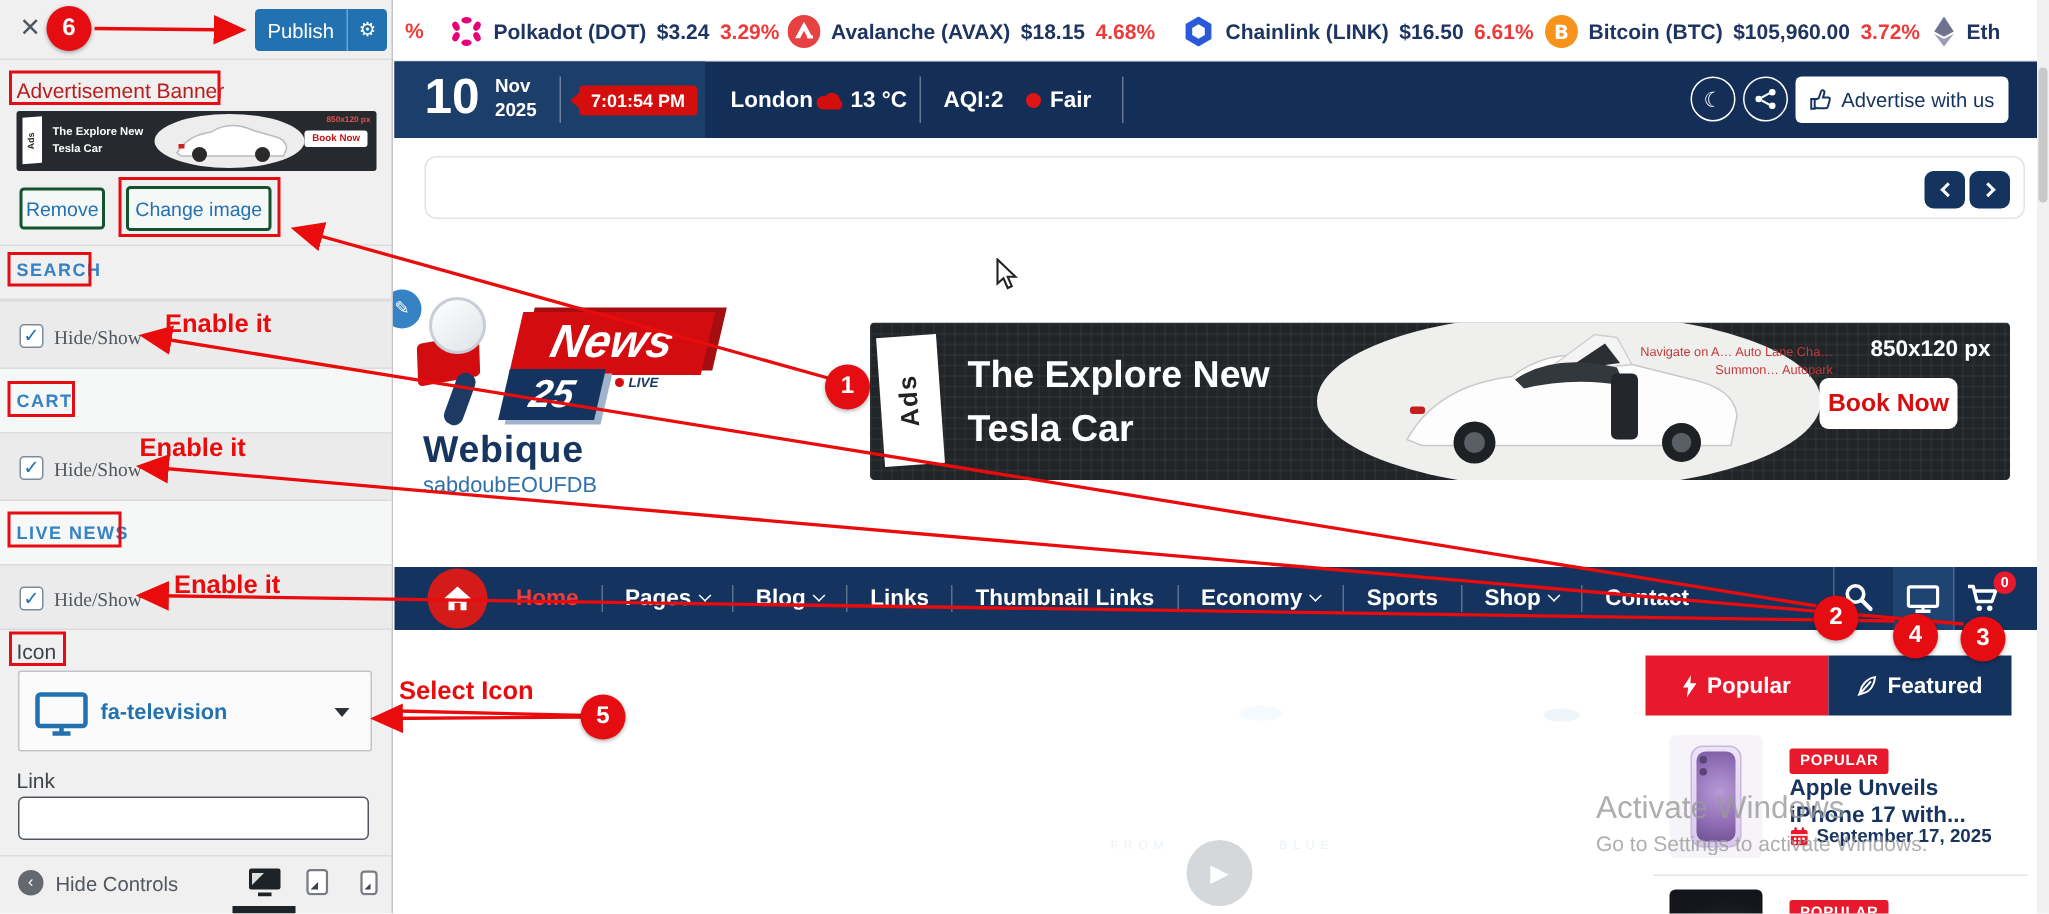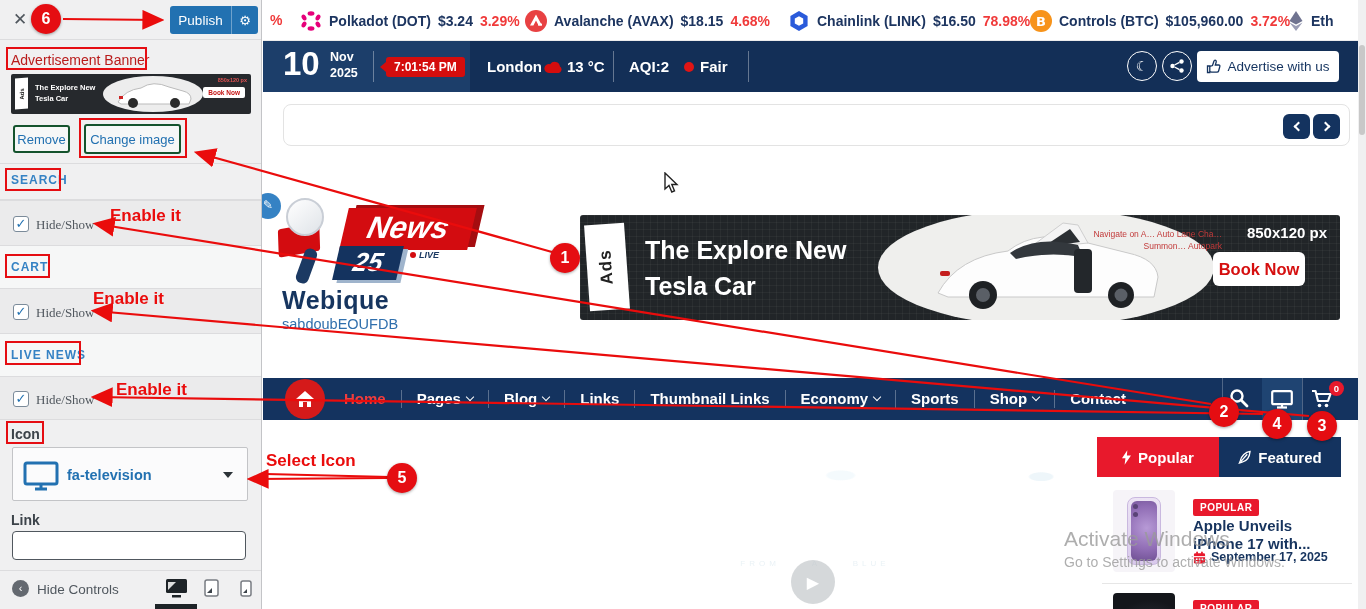--- a/index.html
+++ b/index.html
@@ -44,21 +44,21 @@
   .sb-label-blue { position:absolute; left:11px; font-size:12px; font-weight:700;
                    letter-spacing:1px; color:#3582c4; }
   .strip { position:absolute; left:0; width:100%; background:#ebebec;
            border-top:1px solid #dcdcde; border-bottom:1px solid #dcdcde; }
   .row-label { position:absolute; left:0; width:100%; background:#f6f7f7; }
   .checkbox { position:absolute; left:13px; width:16px; height:16px; background:#fff;
               border:1px solid #7b8b9a; border-radius:3px; color:#2271b1; font-size:13px;
               font-weight:700; line-height:14px; text-align:center; cursor:pointer; }
   .cb-label { position:absolute; left:36px; font-size:13px; color:#50575e;font-family:Liberation Serif, serif; }
 
-  .lbl-plain { position:absolute; left:11px; font-size:14px; color:#3c434a;font-weight:bold; }
+  .lbl-plain { position:absolute; left:11px; font-size:14px; color:#3c434a; }
   .dropdown { position:absolute; left:12px; top:447px; width:236px; height:54px;
               background:#fbfbfc; border:1px solid #c3c4c7; border-radius:2px; cursor:pointer; }
   .dd-label { position:absolute; left:54px; top:19px; font-size:14.5px; font-weight:700; color:#2271b1; }
   .dd-caret { position:absolute; right:14px; top:24px; width:0; height:0;
               border-left:5px solid transparent; border-right:5px solid transparent;
               border-top:6px solid #2c3338; }
   .input-link { position:absolute; left:12px; top:531px; width:234px; height:29px;
                 background:#fff; border:1px solid #50575e; border-radius:4px; padding:0 8px;
                 font-size:13px; color:#2c3338; }
 
@@ -374,29 +374,29 @@
     <span class="c-change">4.68%</span>
   </div>
 
   <div class="coin" style="left:525px">
     <svg width="22" height="22" viewBox="0 0 22 22">
       <path d="M11,1 L19.6,6 V16 L11,21 L2.4,16 V6 Z" fill="#2a5ada"></path>
         <path d="M11,6.2 L15.2,8.6 V13.4 L11,15.8 L6.8,13.4 V8.6 Z" fill="#fff"></path>
     </svg>
     <span class="c-name">Chainlink (LINK)</span>
     <span class="c-price">$16.50</span>
-    <span class="c-change">78.98%</span>
+    <span class="c-change">6.61%</span>
   </div>
 
   <div class="coin" style="left:767px">
     <svg width="22" height="22" viewBox="0 0 22 22">
       <circle cx="11" cy="11" r="11" fill="#f7931a"></circle>
         <text x="11" y="16" text-anchor="middle" font-size="13" font-weight="bold" fill="#fff" font-family="DejaVu Sans, sans-serif">B</text>
     </svg>
-    <span class="c-name">Controls (BTC)</span>
+    <span class="c-name">Bitcoin (BTC)</span>
     <span class="c-price">$105,960.00</span>
     <span class="c-change">3.72%</span>
   </div>
 
   <div class="coin" style="left:1025px">
     <svg width="16" height="22" viewBox="0 0 16 22">
       <path d="M8,1 L14.5,11 L8,14.5 L1.5,11 Z" fill="#6f7390"></path>
         <path d="M8,16 L14.5,12.5 L8,21 L1.5,12.5 Z" fill="#9a9db5"></path>
     </svg>
     <span class="c-name">Eth</span>

